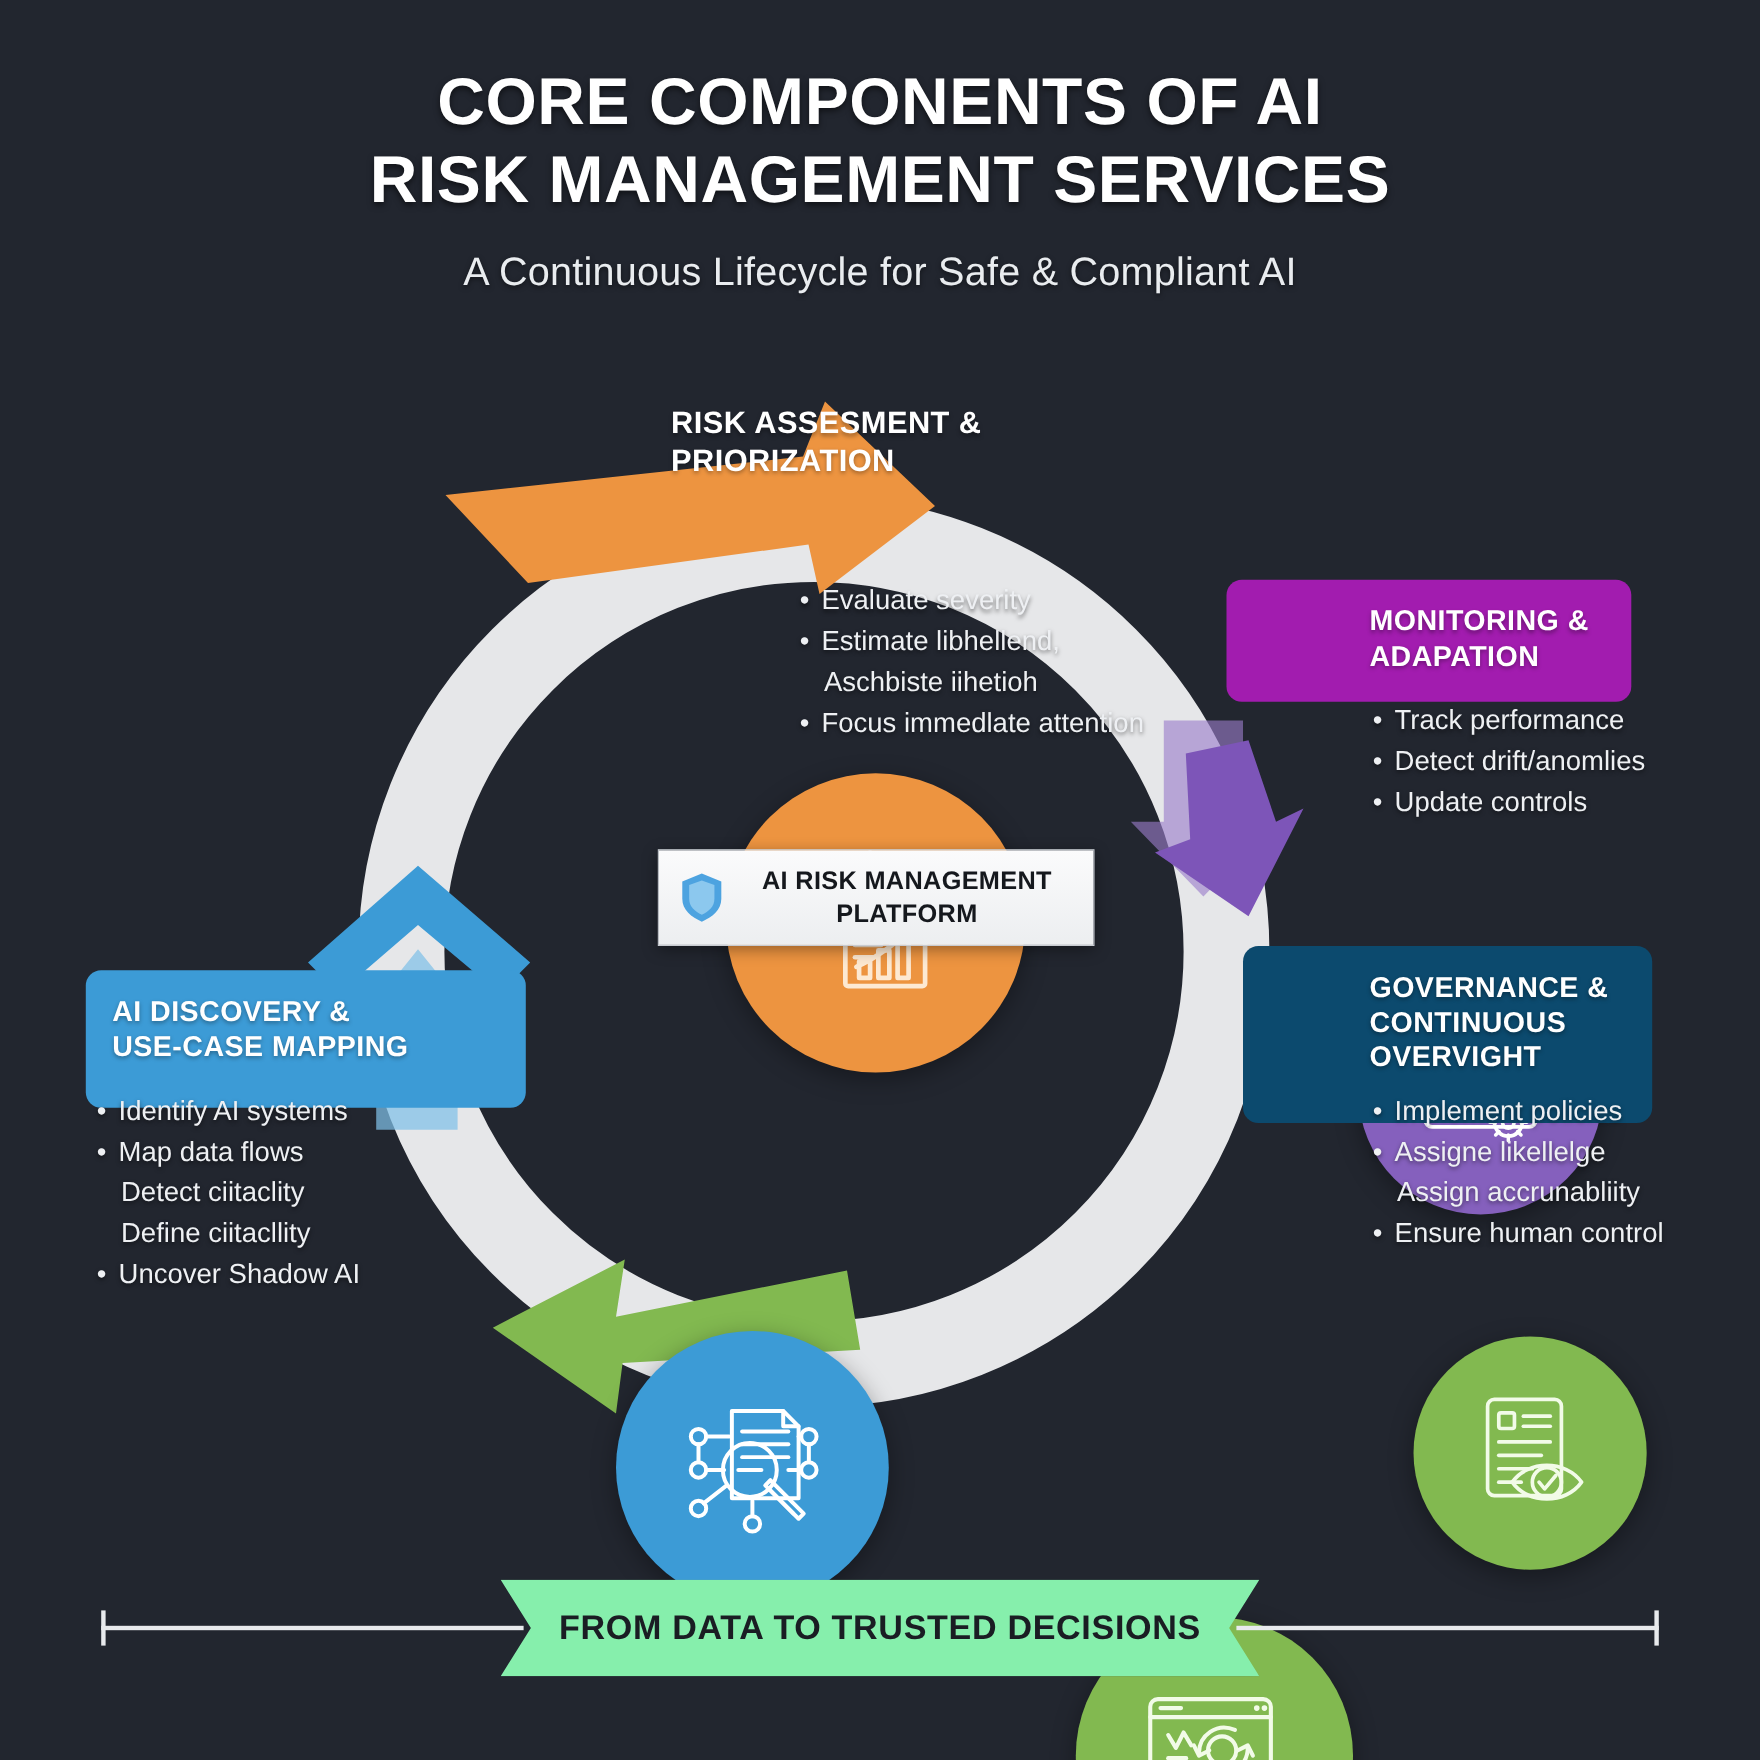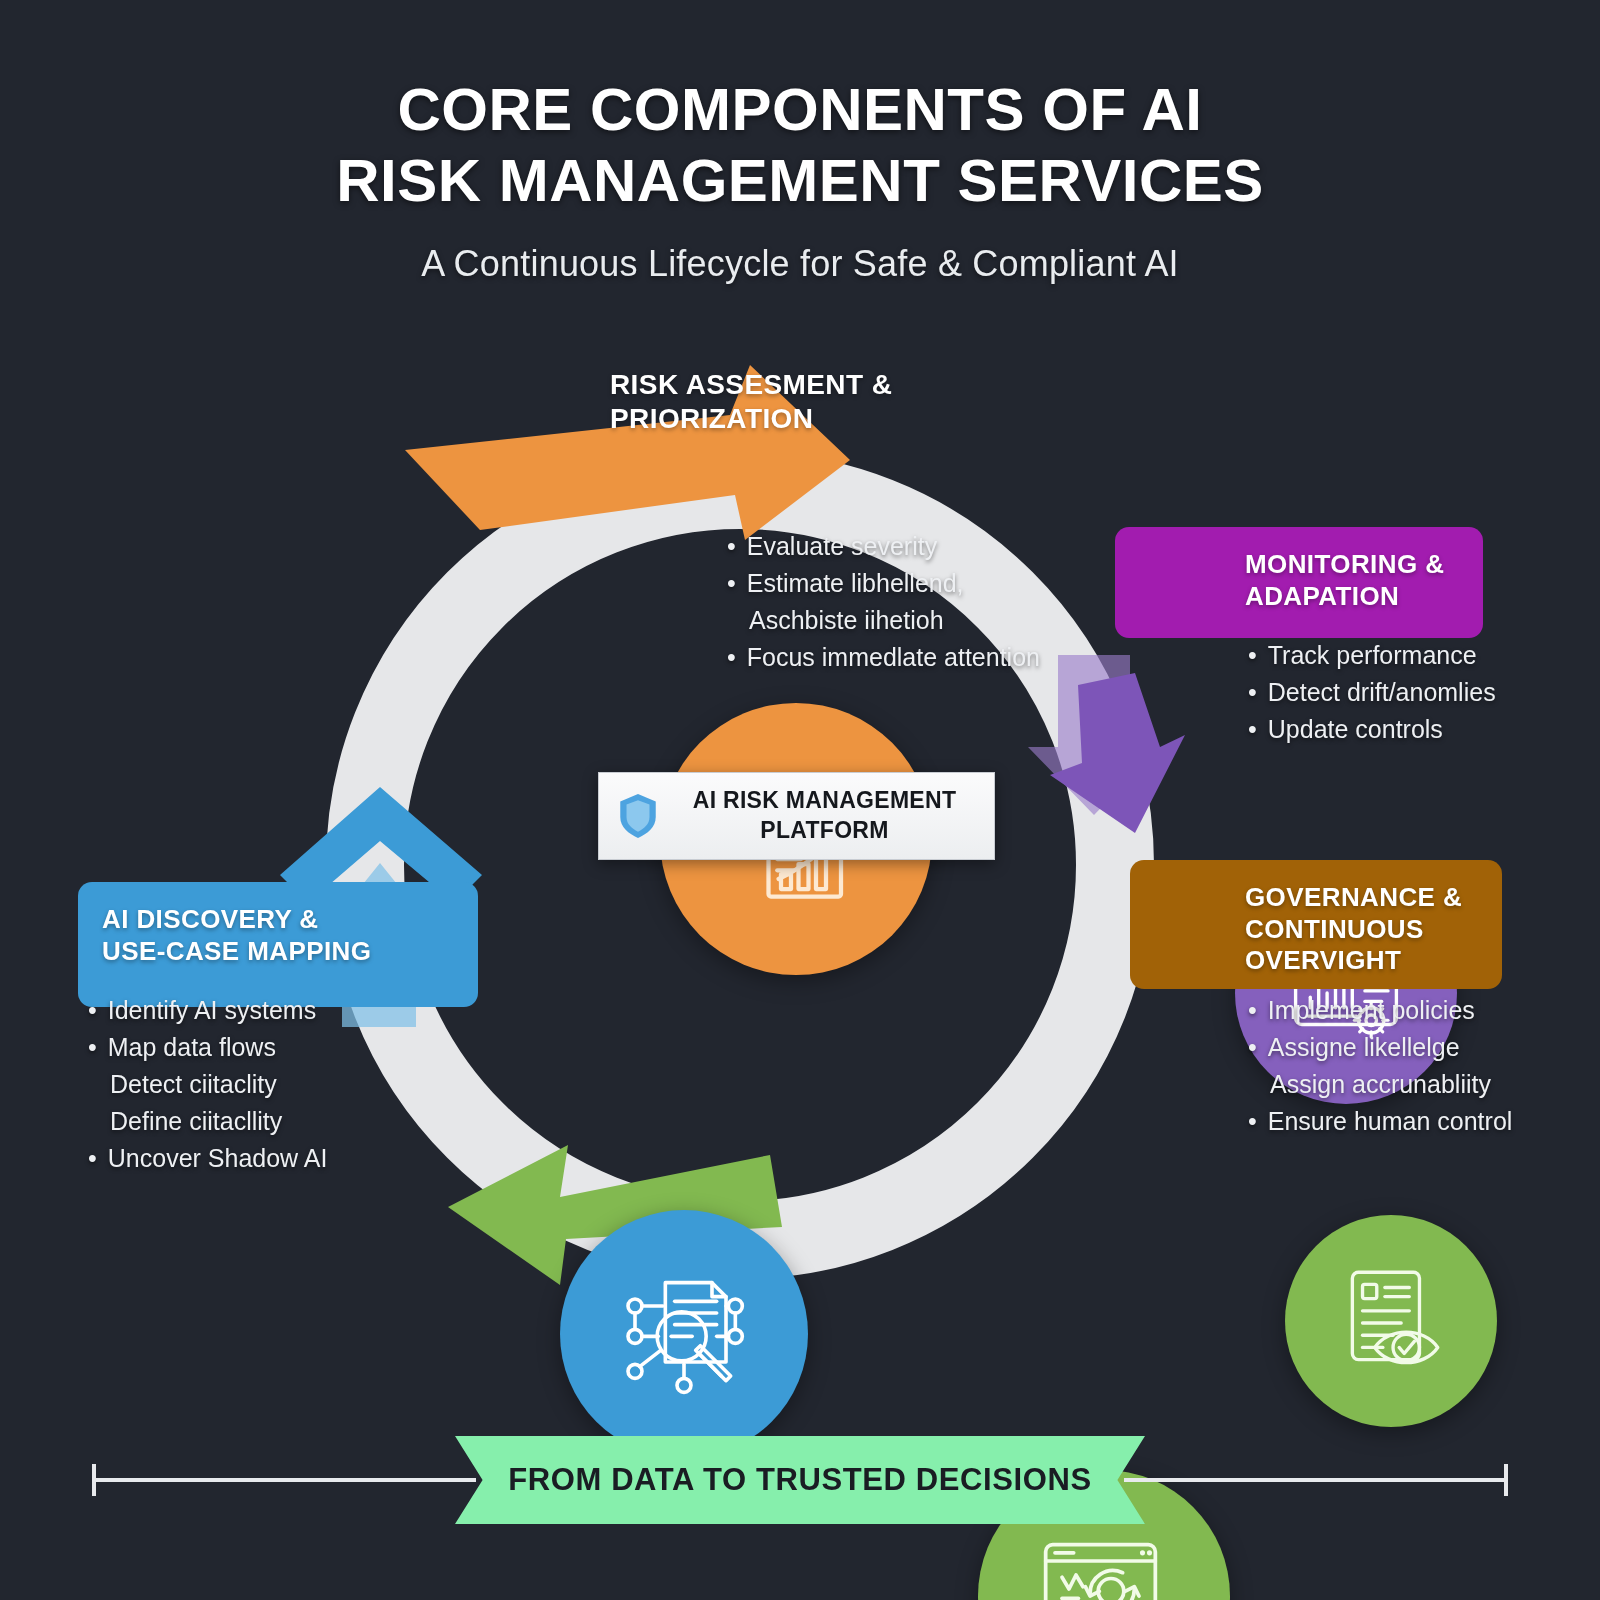--- a/index.html
+++ b/index.html
@@ -7,21 +7,21 @@
     width:1600px;height:1600px;
     background:#22262f;
     font-family:"Liberation Sans","DejaVu Sans",sans-serif;
     overflow:hidden;position:relative;
   }
   #stage{position:absolute;inset:0;}
 
   
   .hdr{position:absolute;left:0;right:0;top:58px;text-align:center;}
   .hdr h1{
-    margin:17px;color:#ffffff;font-weight:bold;
+    margin:0;color:#ffffff;font-weight:bold;
     font-size:60px;line-height:1.18;letter-spacing:.5px;
     text-shadow:0 2px 6px rgba(0,0,0,.55);
   }
   .hdr h1 .l2{display:block;}
   .hdr h2{
     margin:26px 0 0 0;color:#e9ecef;font-weight:normal;
     font-size:36px;letter-spacing:.2px;
     text-shadow:0 2px 5px rgba(0,0,0,.5);
   }
 
@@ -39,22 +39,22 @@
   .n-green {left:1055px;top:860px;width:212px;height:212px;background:#82b950;}
   .n-green2{left:748px;top:1115px;width:252px;height:252px;background:#82b950;}
   .n-blue  {left:330px;top:855px;width:248px;height:248px;background:#3c9bd6;}
 
   
   .plaque{position:absolute;color:#fff;font-weight:bold;letter-spacing:.4px;
           line-height:1.22;text-shadow:0 2px 4px rgba(0,0,0,.35);}
   .pl-orange{left:610px;top:368px;font-size:28px;width:330px;}
   .pl-purple{left:1115px;top:527px;width:368px;padding:22px 26px 26px 130px;
              background:#a21caf;border-radius:14px;font-size:26px;box-sizing:border-box;}
-  .pl-green {left:1130px;top:860px;width:372px;padding:22px 26px 12px 115px;
-             background:#a16207;border-radius:14px;font-size:26px;box-sizing:border-box;}
+  .pl-green {left:1130px;top:860px;width:372px;padding:22px 26px 44px 115px;
+             background:#0c4a6e;border-radius:14px;font-size:26px;box-sizing:border-box;}
   .pl-blue  {left:78px;top:882px;width:400px;padding:22px 26px 40px 24px;
              background:#3c9bd6;border-radius:14px;font-size:26px;box-sizing:border-box;}
 
   
   .bullets{position:absolute;color:#eef0f3;font-size:25px;line-height:1.48;
            text-shadow:0 2px 4px rgba(0,0,0,.5);}
   .bullets div{white-space:nowrap;}
   .bullets div.b::before{content:"\2022";margin-right:11px;}
   .bullets div.nb{padding-left:22px;}
   .bl-orange{left:727px;top:528px;}

